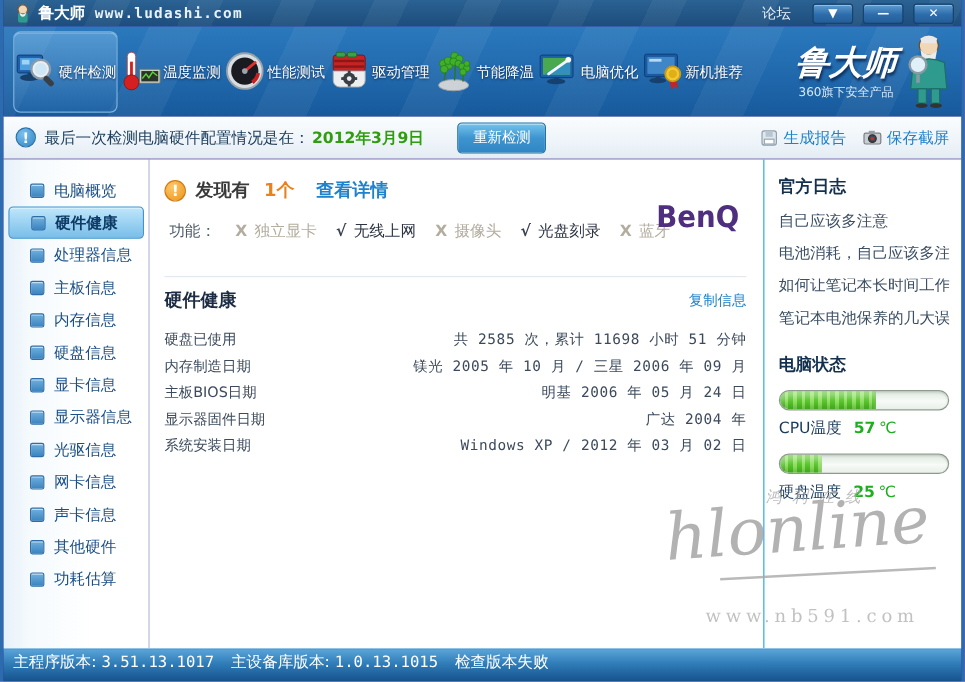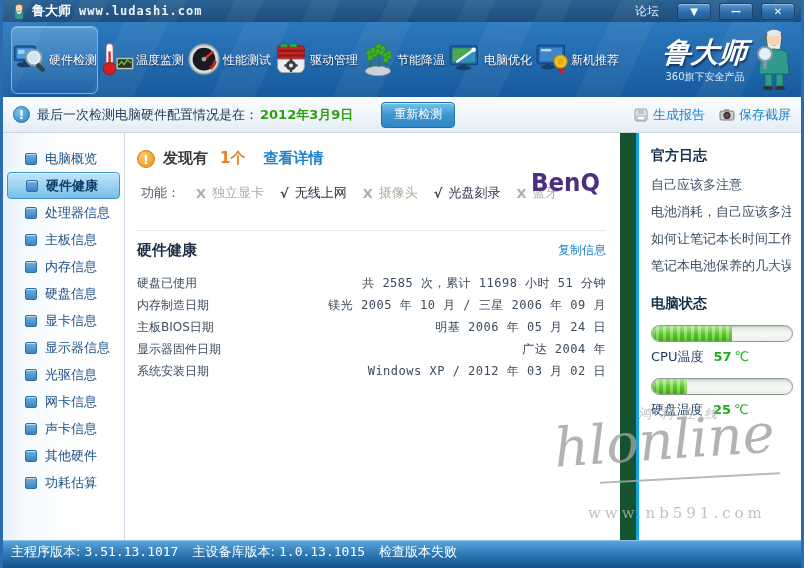--- a/index.html
+++ b/index.html
@@ -1,18 +1,18 @@
 <!DOCTYPE html>
 <html><head>
 <meta charset="utf-8">
 <style>
   * { margin:0; padding:0; box-sizing:border-box; }
   html,body { width:804px; height:568px; overflow:hidden; font-family:"DejaVu Sans", sans-serif; }
   .window { position:relative; width:804px; height:568px; display:flex; flex-direction:column;
-            border-left:3px solid #2b6cae; border-right:3px solid #2b6cae; background:#14532d; }
+            border-left:3px solid #2b6cae; border-right:3px solid #2b6cae; background:#4c1d95; }
 
   
   .titlebar { height:22px; flex:0 0 22px; background:linear-gradient(180deg,#2a6293 0%,#1d4d7c 100%);
               display:flex; align-items:center; padding:0 6px; position:relative; overflow:hidden; }
   .titlebar::before { content:""; position:absolute; inset:0;
               background:repeating-linear-gradient(115deg, rgba(255,255,255,.05) 0 26px, transparent 26px 70px); }
   .tb-icon { width:16px; height:16px; margin:0 5px 0 2px; z-index:1; }
   .tb-title { color:#fff; font-weight:bold; font-size:13px; z-index:1; }
   .tb-url { color:#e8f2fa; font-size:12px; font-family:"DejaVu Sans Mono", monospace; font-weight:bold; margin-left:8px; z-index:1; letter-spacing:1px; }
   .tb-right { margin-left:auto; display:flex; align-items:center; gap:8px; z-index:1; }
@@ -85,21 +85,21 @@
   .vendor-logo { position:absolute; top:36px; right:20px; font-size:23px; font-weight:bold;
                  color:#4f2d7f; letter-spacing:0; transform:scaleY(1.08); font-family:"DejaVu Sans", sans-serif; }
   .divider { border-top:1px solid #e2e8ee; margin:28px 0 0 0; }
   .health-head { display:flex; align-items:center; justify-content:space-between; margin-top:10px; }
   .health-title { font-size:15px; font-weight:bold; color:#1c2c44; }
   .copy-link { font-size:12px; color:#1e82cc; cursor:pointer; }
   .health-table { margin-top:12px;text-align:right; }
   .h-row { display:flex; justify-content:space-between; align-items:center; height:22px; font-size:12px; color:#3c4a5c; }
   .h-val { font-family:"DejaVu Sans Mono","DejaVu Sans", sans-serif; letter-spacing:0.5px; }
 
-  .rightpanel { width:165px; flex:0 0 165px; border-left:3px solid #0ea5e9; background:#fff; padding:14px 10px 0 12px;margin-left:16px; }
+  .rightpanel { width:165px; flex:0 0 165px; border-left:1px solid #0ea5e9; background:#fff; padding:14px 10px 0 12px; }
   .rp-title { font-size:14px; font-weight:bold; color:#13304e; margin-bottom:4px; }
   .news-item { font-size:13px; color:#3c4f63; margin-top:13px; line-height:14px; cursor:pointer; white-space:nowrap; overflow:hidden; }
   .rp-status { margin-top:22px; }
   .meter { margin-top:12px; }
   .meter-track { width:142px; height:17px; border:1px solid #8d9a8d; border-radius:9px;
                  background:linear-gradient(180deg,#dfe7df 0%,#f7faf7 55%,#e9efe9 100%);
                  box-shadow:inset 0 1px 2px rgba(0,0,0,.15); overflow:hidden; }
   .meter-fill { height:100%; border-radius:8px 0 0 8px;
                 background:repeating-linear-gradient(90deg,#55c228 0 4px,#8ee05e 4px 7px);
                 box-shadow:inset 0 5px 5px rgba(255,255,255,.45), inset 0 -3px 4px rgba(0,80,0,.25); }

